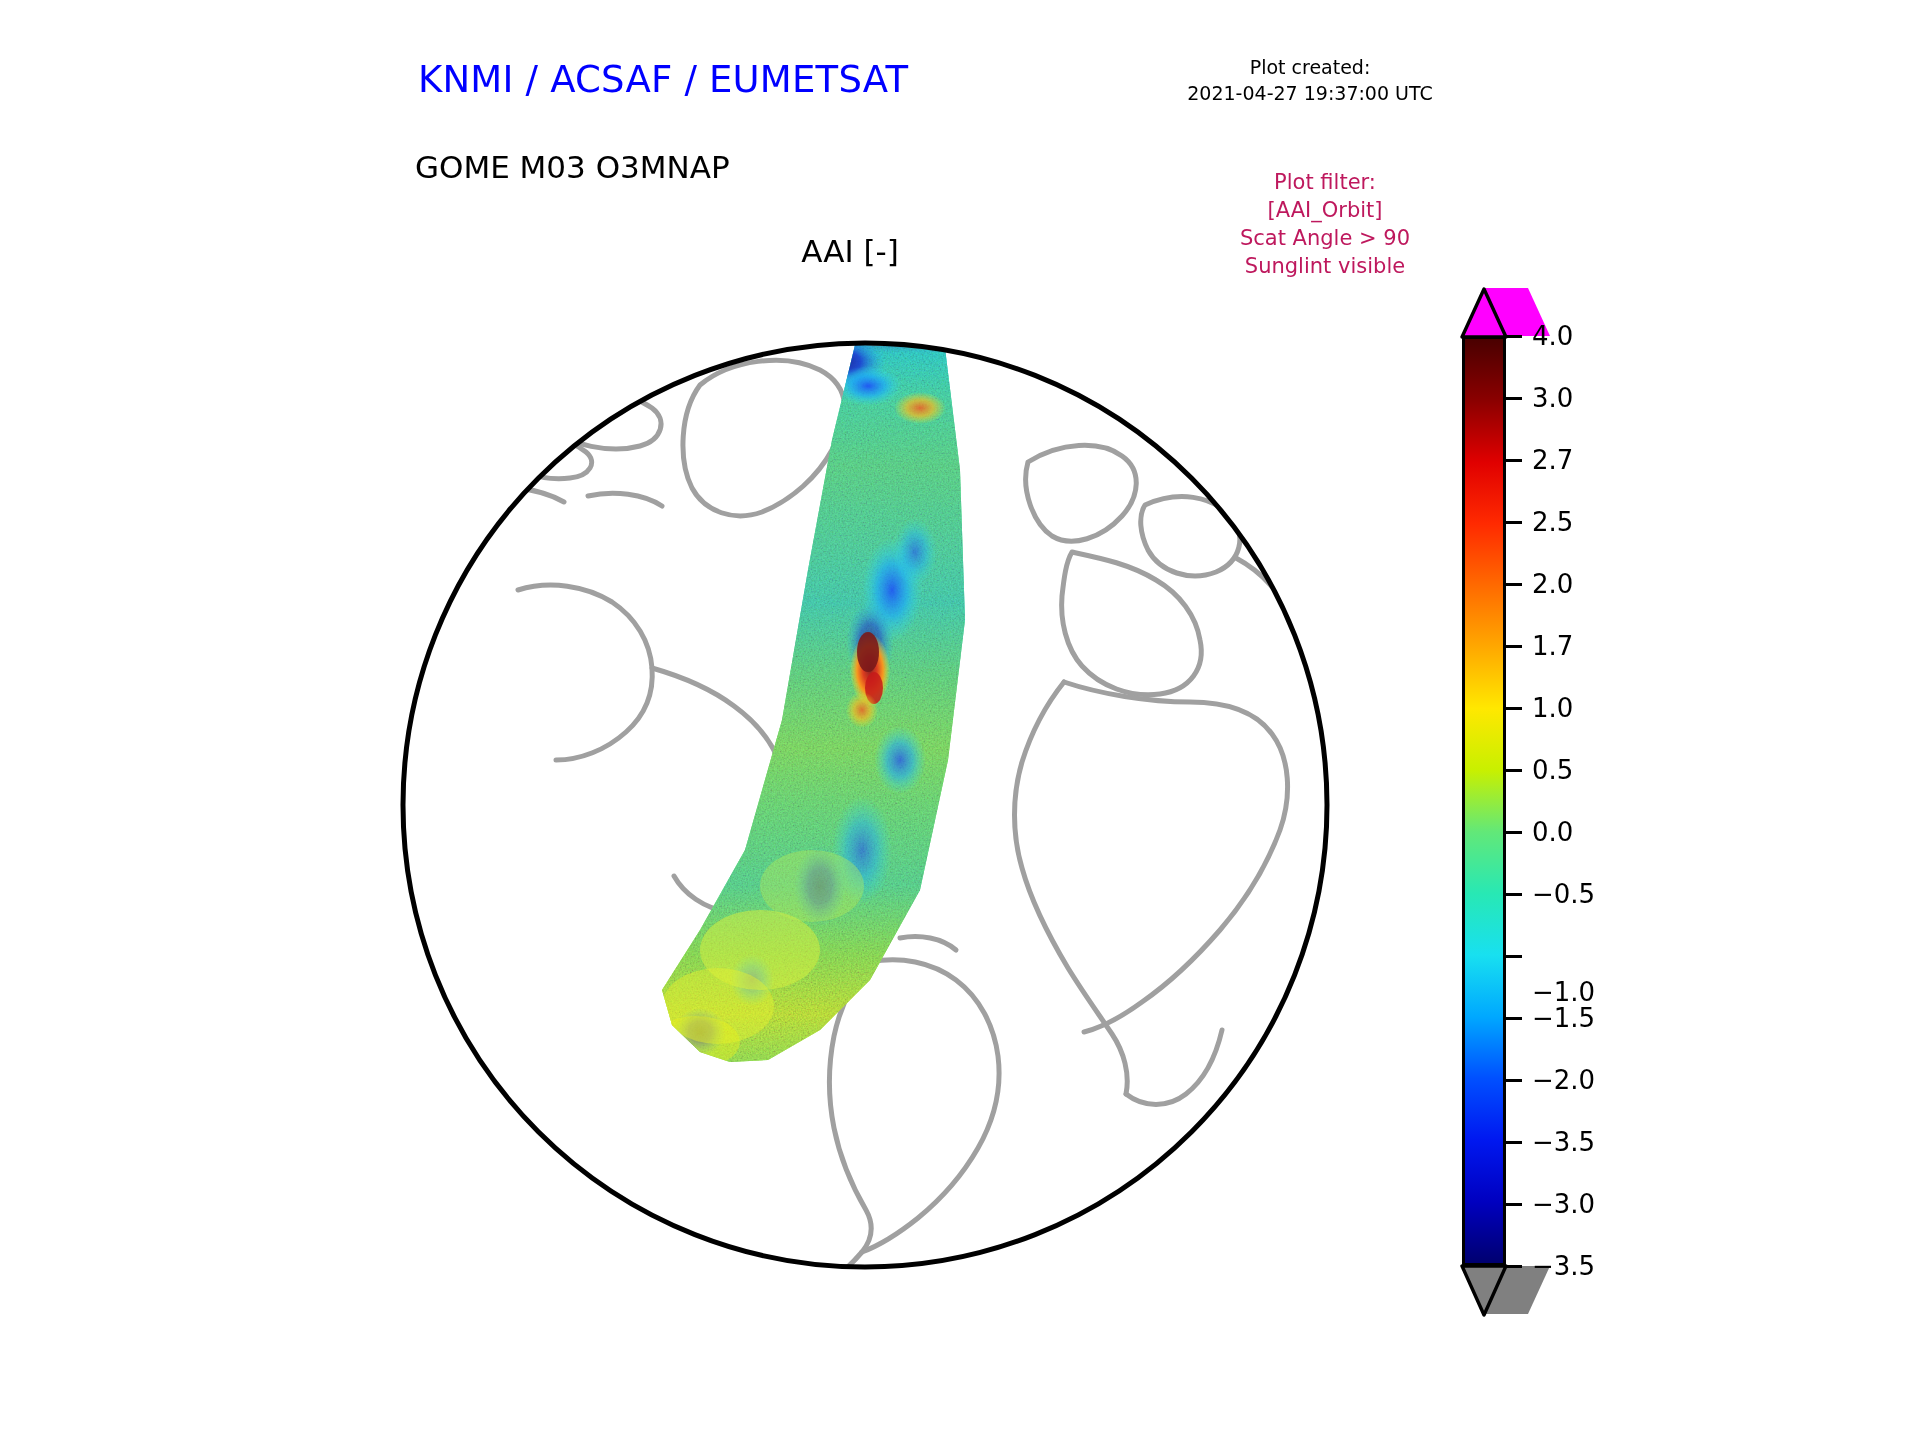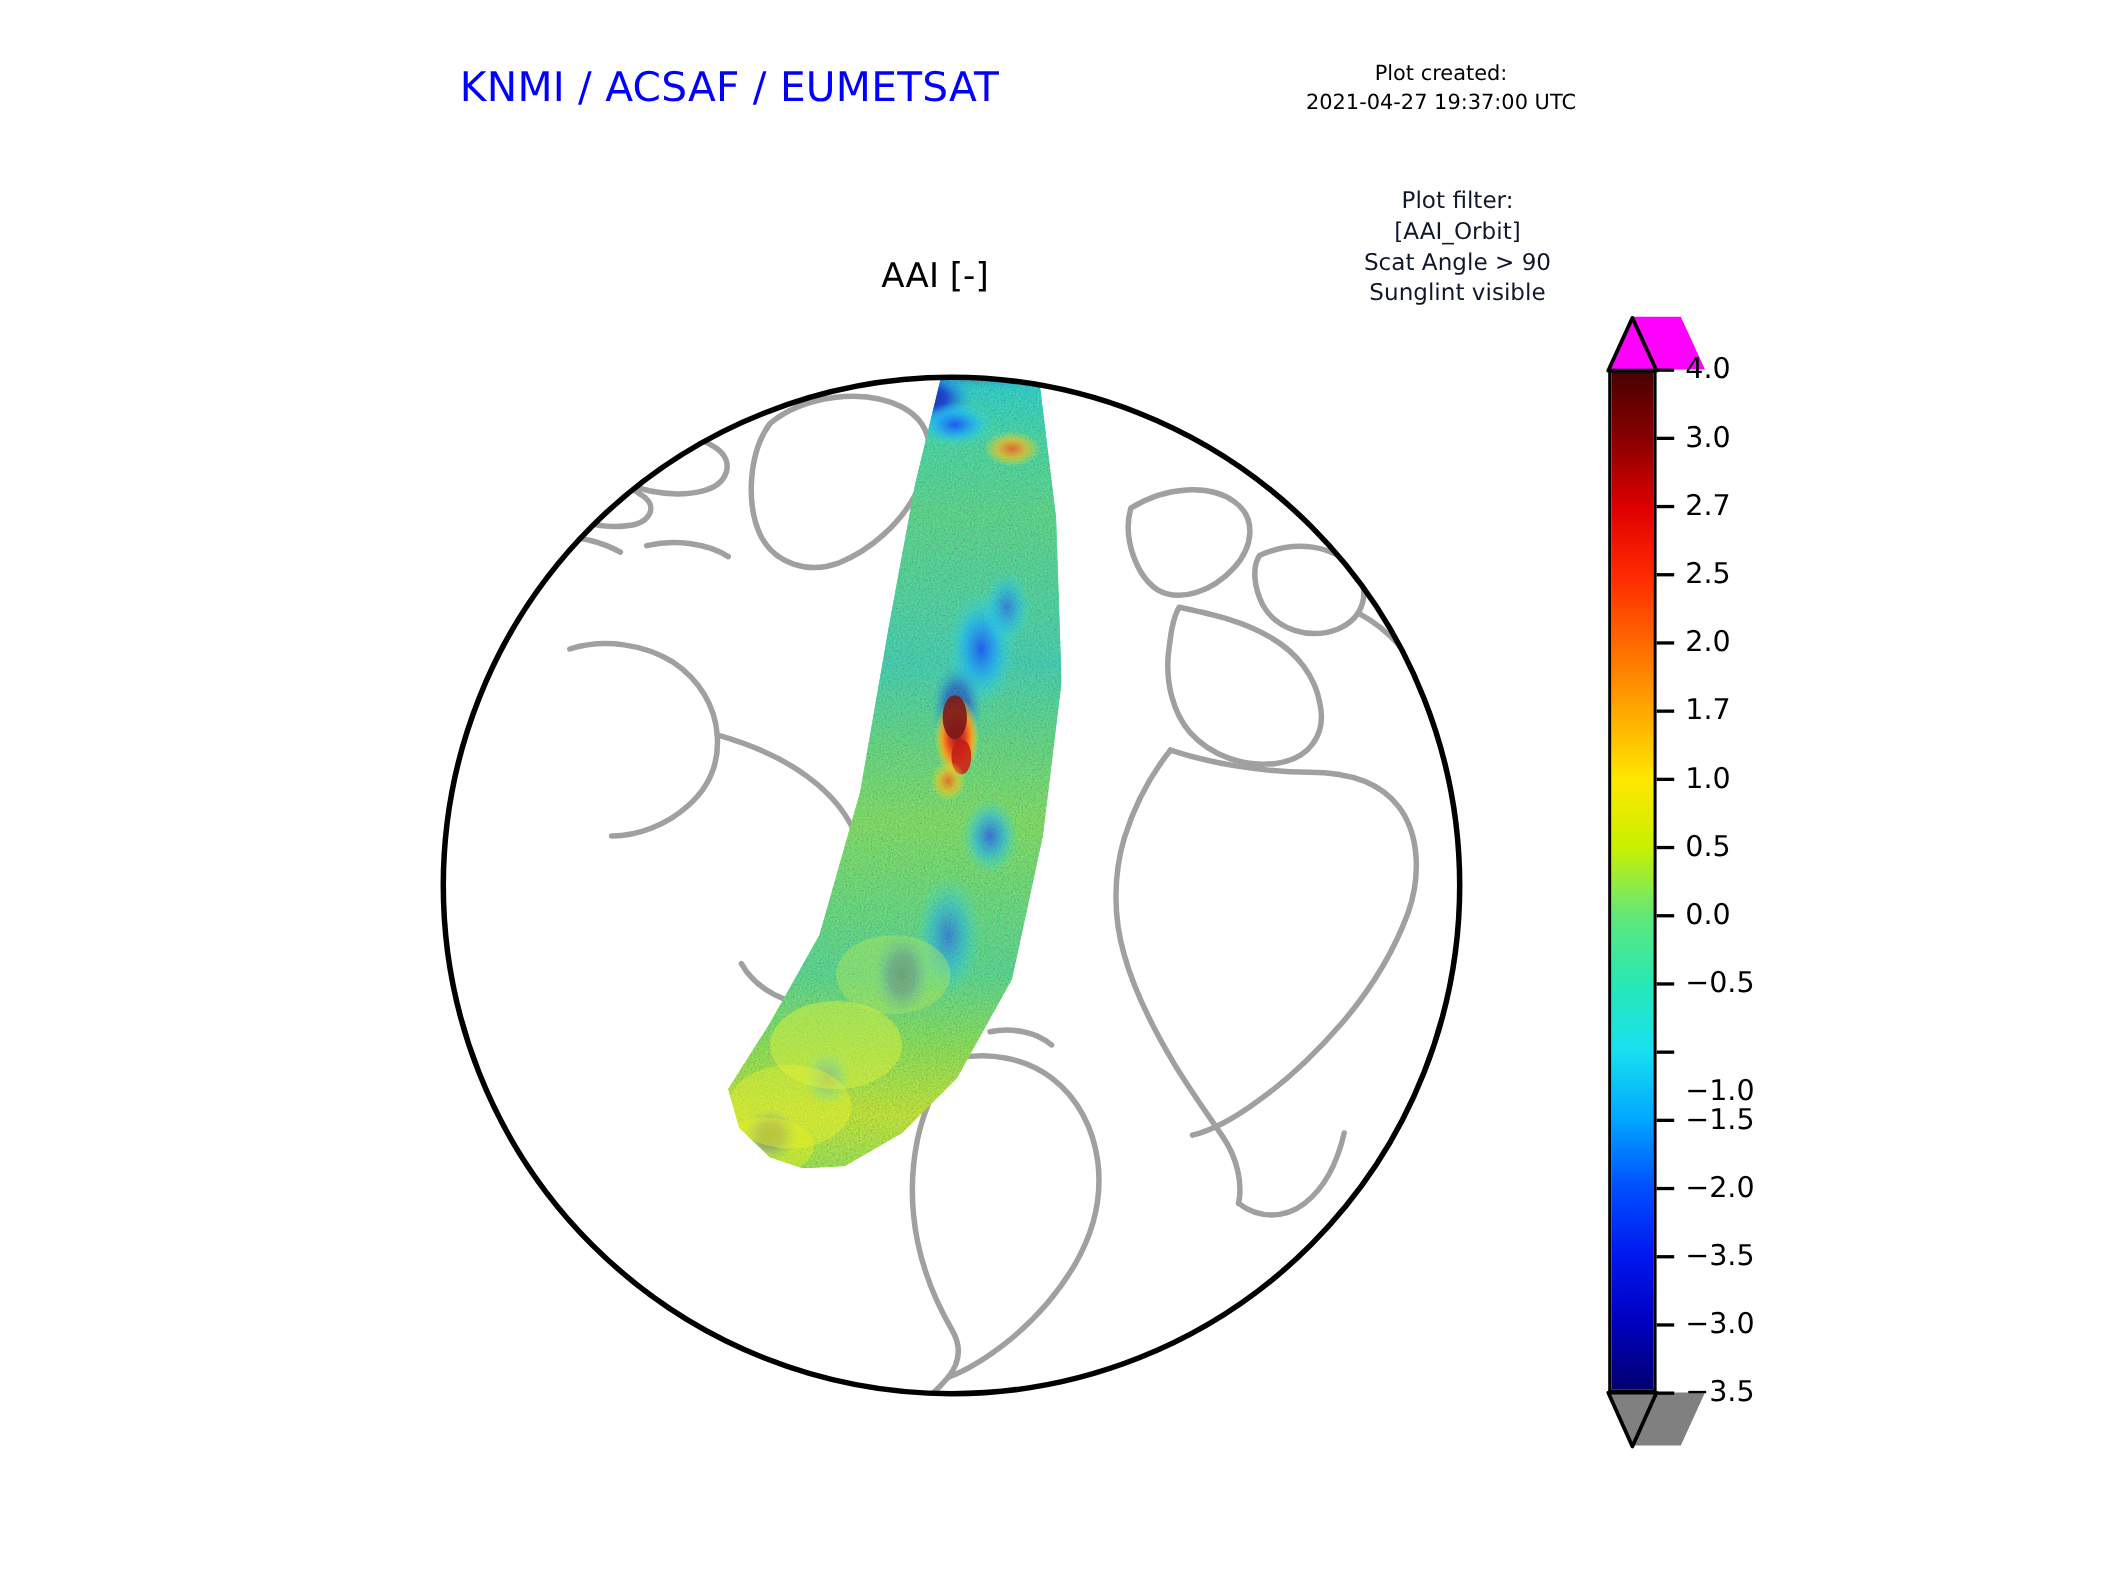--- a/index.html
+++ b/index.html
@@ -5,21 +5,21 @@
   html,body{margin:0;padding:0;background:#fff;}
   body{width:1920px;height:1440px;position:relative;overflow:hidden;
        font-family:"DejaVu Sans","Liberation Sans",sans-serif;color:#000;}
   .abs{position:absolute;}
 
   
   #org-title{left:418px;top:58px;font-size:37px;color:#0000ff;letter-spacing:0.2px;white-space:nowrap;}
   #plot-created{left:1160px;top:54px;width:300px;text-align:center;font-size:19px;line-height:26px;white-space:nowrap;}
   #dataset-block{left:415px;top:145px;font-size:31px;line-height:44px;white-space:nowrap;}
   #var-title{left:500px;top:233px;width:700px;text-align:center;font-size:31px;white-space:nowrap;}
-  #plot-filter{left:1180px;top:168px;width:290px;text-align:center;font-size:21px;line-height:28px;color:#0f172a;white-space:nowrap;}
+  #plot-filter{left:1180px;top:168px;width:290px;text-align:center;font-size:21px;line-height:28px;color:#be185d;white-space:nowrap;}
 
   
   #globe-wrap{left:400px;top:290px;width:930px;height:1030px;}
   #globe-svg{display:block;}
 
   
   #colorbar-group{left:1440px;top:288px;width:250px;height:1040px;}
   #cbar-body{position:absolute;left:22px;top:48px;width:44px;height:930px;
              border:3px solid #000;box-sizing:border-box;}
   #cbar-grad{position:absolute;inset:0;}
@@ -34,20 +34,21 @@
 <body>
 
 <div class="abs" id="org-title">KNMI / ACSAF / EUMETSAT</div>
 
 <div class="abs" id="plot-created">
   <div>Plot created:</div>
   <div>2021-04-27 19:37:00 UTC</div>
 </div>
 
 <div class="abs" id="dataset-block">
+  <div>GOME M03 O3MNAP</div>
 </div>
 
 <div class="abs" id="var-title">AAI [-]</div>
 
 <div class="abs" id="plot-filter">
   <div>Plot filter:</div>
   <div>[AAI_Orbit]</div>
   <div>Scat Angle &gt; 90</div>
   <div>Sunglint visible</div>
 </div>

